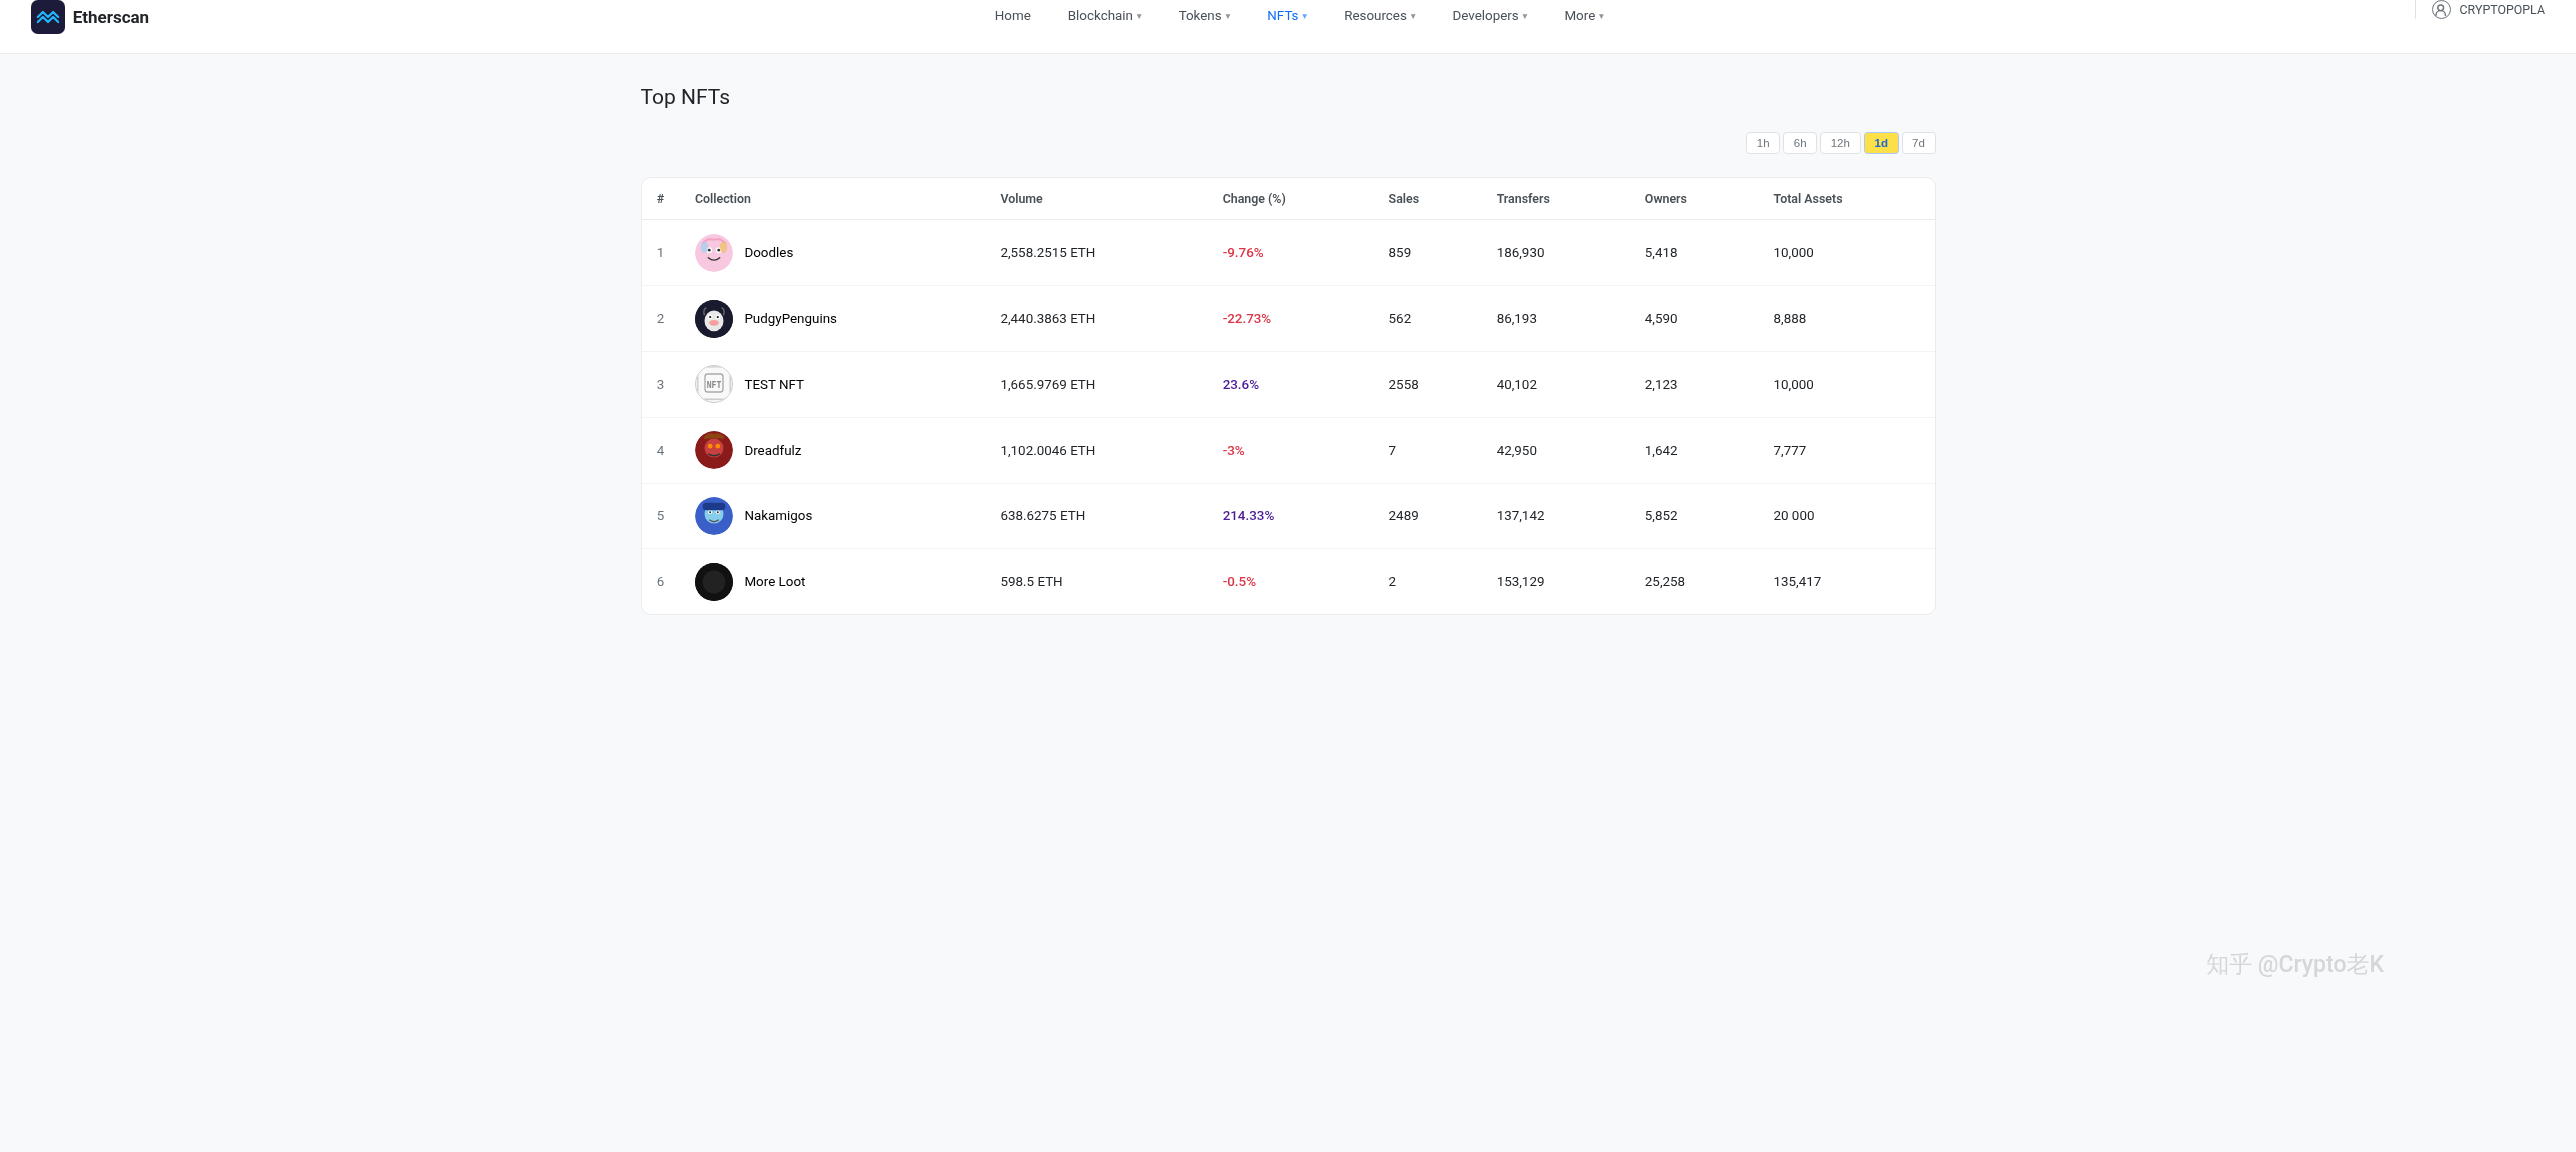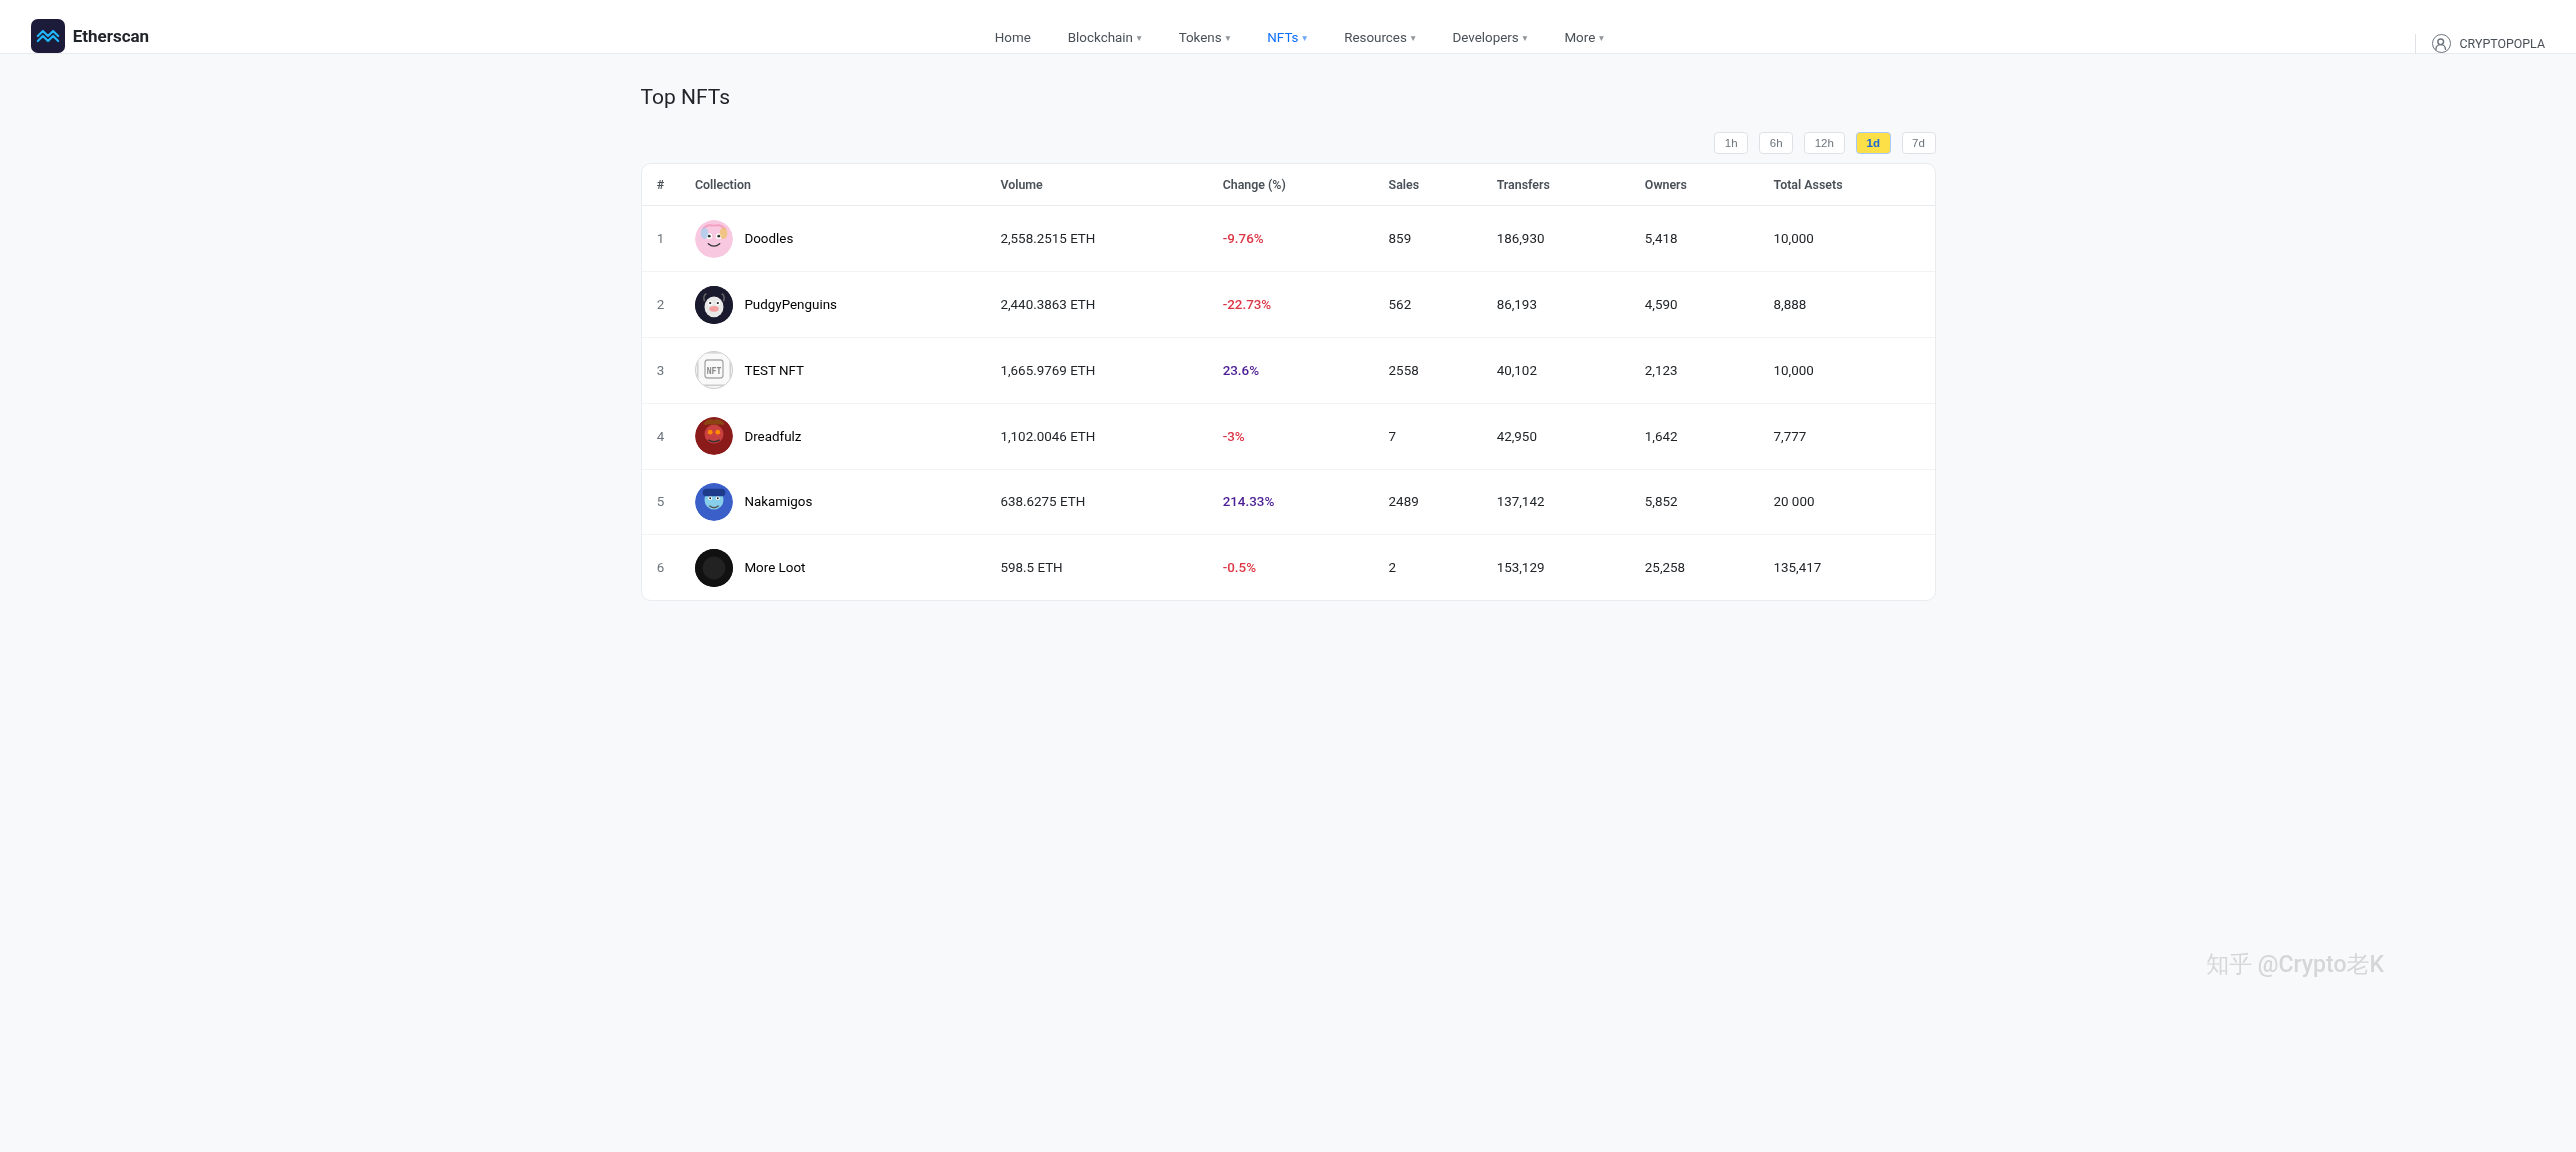--- a/index.html
+++ b/index.html
@@ -12,21 +12,21 @@
       background: #f8f9fa;
       color: #212529;
       font-size: 13.4px;
     }
     
     .navbar {
       background: #fff;
       border-bottom: 1px solid #e9ecef;
       padding: 0 31px;
       display: flex;
-      align-items: flex-end;
+      align-items: flex-start;
       height: 54px;
       position: sticky;
       top: 0;
       z-index: 100;
     }
     .navbar-brand {
       display: flex;
       align-items: center;
       gap: 7.7px;
       text-decoration: none;
@@ -108,22 +108,22 @@
       font-size: 21px;
       font-weight: 400;
       color: #212529;
       margin-bottom: 23px;
     }
 
     
     .time-filter-row {
       display: flex;
       justify-content: flex-end;
-      margin-bottom: 9px;
-      gap: 11px;
+      margin-bottom: 23px;
+      gap: 3px;
     }
     .time-btn {
       padding: 3.8px 9.6px;
       border: 1px solid #dee2e6;
       background: #fff;
       border-radius: 3.8px;
       cursor: pointer;
       font-size: 11.5px;
       color: #6c757d;
       transition: all 0.15s;

